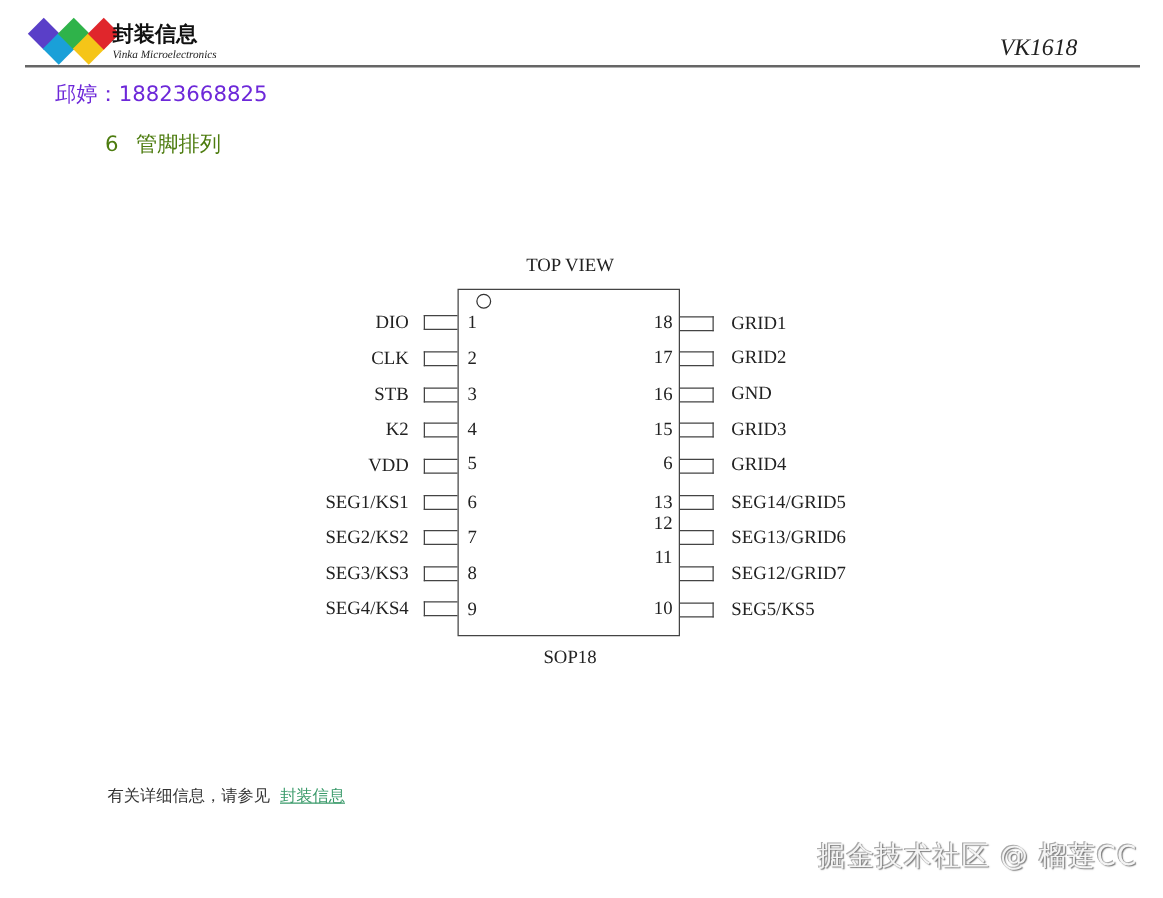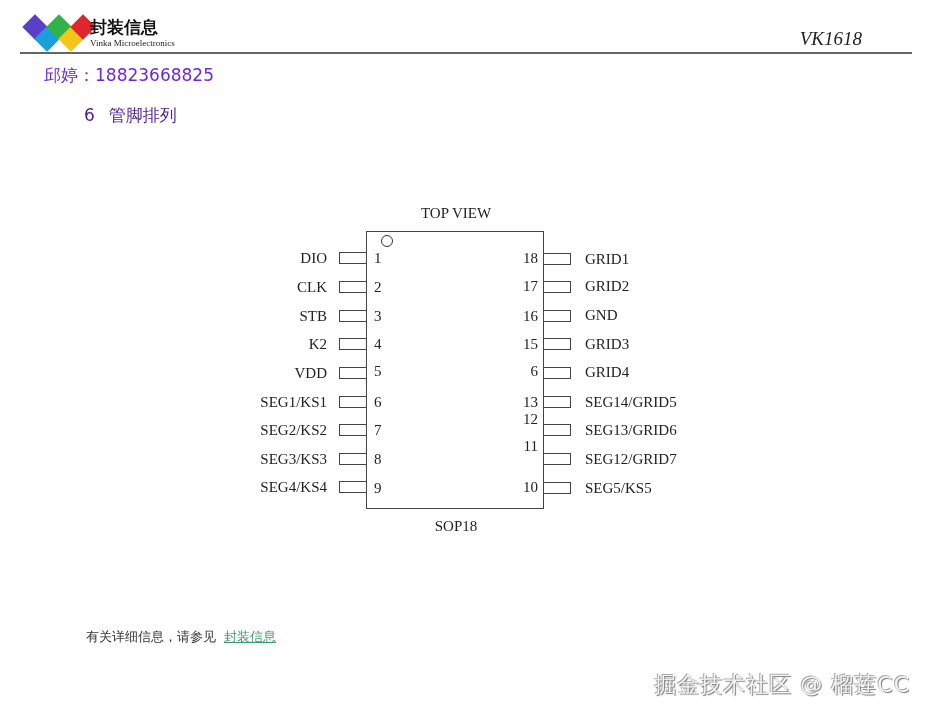--- a/index.html
+++ b/index.html
@@ -4,25 +4,25 @@
 <style>
   html, body { margin:0; padding:0; }
   body {
     width:930px; height:718px; background:#ffffff; position:relative; overflow:hidden;
     font-family: "Liberation Serif", serif; color:#222;
   }
   .abs { position:absolute; }
   .logo { left:20px; top:14px; width:170px; height:40px; }
   .diamond { position:absolute; width:18px; height:18px; transform:rotate(45deg); }
   .logo-cn { position:absolute; left:70px; top:2px; font-family:"DejaVu Sans", sans-serif; font-weight:bold; font-size:17px; color:#111; letter-spacing:0px; }
-  .logo-en { position:absolute; left:70px; top:24px; font-family:"Liberation Serif", serif; font-size:9px; color:#222; white-space:nowrap; }
+  .logo-en { position:absolute; left:70px; top:24px; font-family:"Liberation Serif", serif; font-size:9px; color:#222; white-space:nowrap;font-style:italic; }
   .header-line { left:20px; top:52px; width:892px; height:2px; background:#666; }
   .doc-title { right:68px; top:28px; font-style:italic; font-size:19px; color:#222; }
   .contact { left:44px; top:64px; font-family:"DejaVu Sans", sans-serif; font-size:17px; color:#6d28d9; }
-  .section { left:84px; top:104px; font-family:"DejaVu Sans", sans-serif; font-size:17px; color:#4c1d95;text-align:center; }
+  .section { left:84px; top:104px; font-family:"DejaVu Sans", sans-serif; font-size:17px; color:#4d7c0f;text-align:center; }
   .section .num { margin-right:14px; }
   .topview { left:366px; width:180px; top:205px; text-align:center; font-size:15px;font-family:Liberation Serif, serif; }
   .chip { left:366px; top:231px; width:178px; height:278px; border:1.5px solid #444; box-sizing:border-box; }
   .notch { left:381px; top:235px; width:10px; height:10px; border:1.5px solid #333; border-radius:50%; }
   .pkg { left:366px; width:180px; top:518px; text-align:center; font-size:15px; }
   .pin-left { position:absolute; width:27px; height:12px; border:1.3px solid #444; border-right:none; box-sizing:border-box; left:339px; }
   .pin-right { position:absolute; width:27px; height:12px; border:1.3px solid #444; border-left:none; box-sizing:border-box; left:544px; }
   .lname { position:absolute; right:603px; font-size:15px; text-align:left; white-space:nowrap; }
   .lnum { position:absolute; left:374px; font-size:15px; }
   .rnum { position:absolute; right:392px; font-size:15px; text-align:right; }

